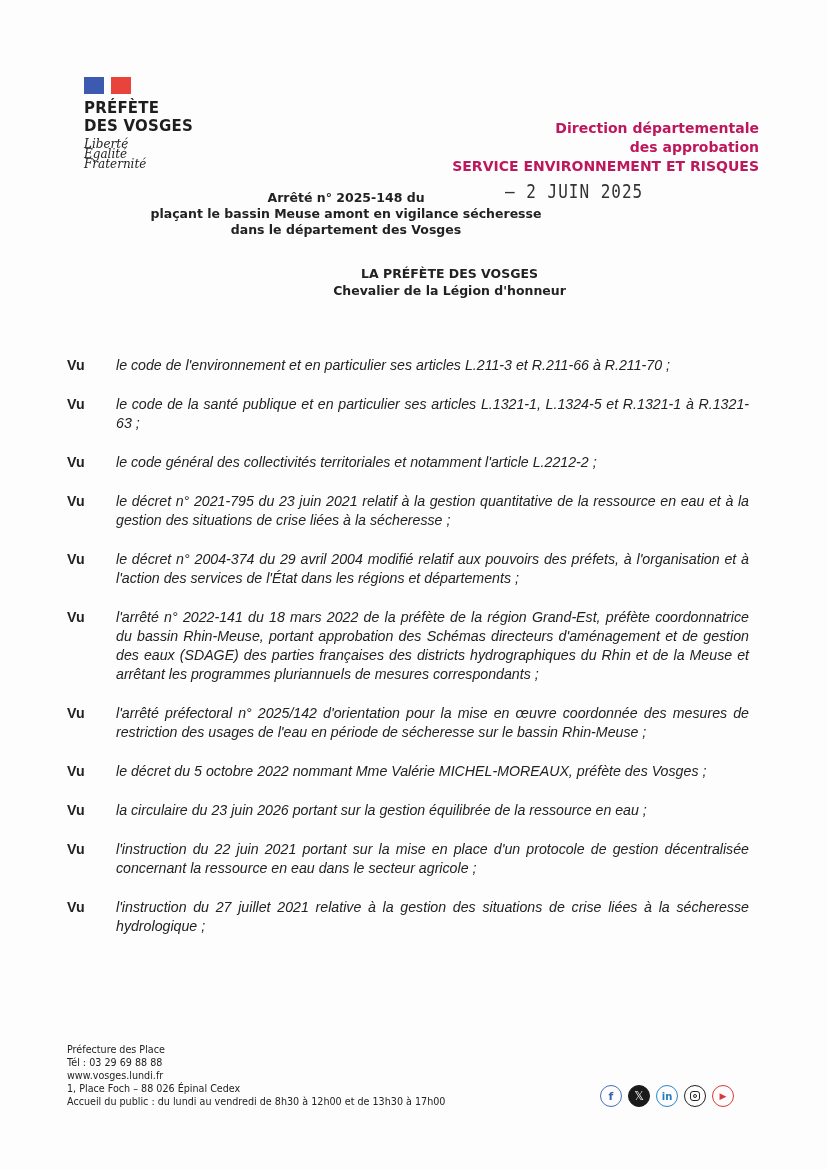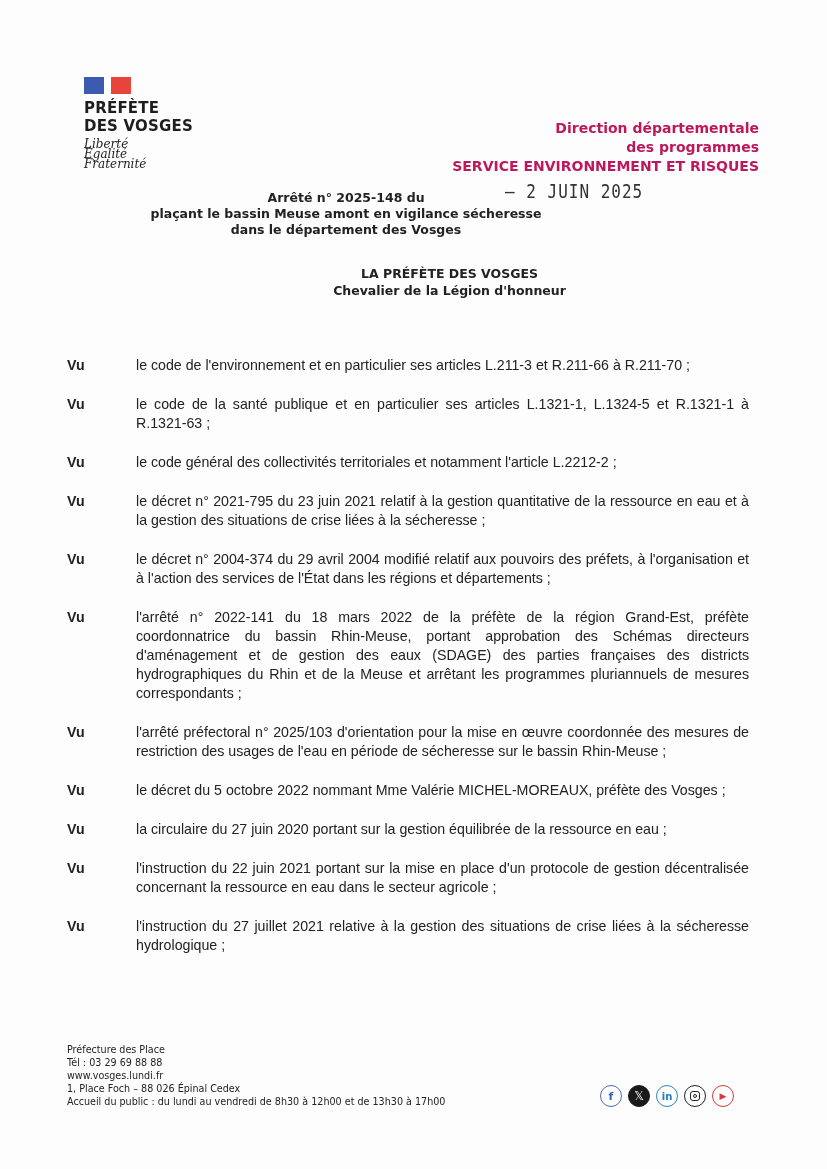--- a/index.html
+++ b/index.html
@@ -18,23 +18,23 @@
     .direction { position: absolute; right: 68px; top: 75px; text-align: right; font-family: "DejaVu Sans", sans-serif; font-weight: bold; color: #be185d; font-size: 14px; line-height: 19px; margin-top: 44px; }
 
     
     .title-block { position: absolute; left: 0; width: 692px; top: 190px; text-align: center; font-family: "DejaVu Sans", sans-serif; font-weight: bold; font-size: 12.5px; line-height: 16px; color: #222; }
     .title-line1 { position: relative; }
     .date-stamp { position: absolute; left: 505px; top: -6px; font-family: "DejaVu Sans Mono", monospace; font-size: 16px; font-weight: normal; color: #333; letter-spacing: 1px; transform: scaleY(1.2); }
     .authority { position: absolute; left: 0; width: 827px; top: 265px; text-align: center; font-family: "DejaVu Sans", sans-serif; font-weight: bold; font-size: 12.5px; line-height: 17px; color: #222; margin-left: 36px; }
 
     
     .vu-list { position: absolute; left: 67px; top: 356px; width: 682px; }
-    .vu-item { display: flex; font-family: "Liberation Sans", sans-serif; font-size: 14.2px; line-height: 19px; color: #222; gap: 20px; }
+    .vu-item { display: flex; font-family: "Liberation Sans", sans-serif; font-size: 14.2px; line-height: 19px; color: #222; }
     .vu-label { width: 49px; flex: none; font-weight: bold; }
-    .vu-text { flex: 1; text-align: justify; }
+    .vu-text { flex: 1; text-align: justify; font-style: italic; }
 
     
     .footer { position: absolute; left: 67px; top: 1043px; font-family: "DejaVu Sans", sans-serif; font-size: 9.6px; line-height: 13px; color: #222; }
     .social { position: absolute; left: 600px; top: 1085px; display: flex; gap: 6px; }
     .soc { width: 22px; height: 22px; border-radius: 50%; border: 1.4px solid; display: flex; align-items: center; justify-content: center; box-sizing: border-box; font-family: "DejaVu Sans", sans-serif; font-weight: bold; font-size: 11px; }
     .soc.fb { border-color: #4a6db6; color: #3b5fb0; }
     .soc.x { background: #1a1a1a; border-color: #1a1a1a; color: #fff; font-weight: normal; font-size: 12px; }
     .soc.li { border-color: #2a86c6; color: #1f7bc0; font-size: 10px; justify-content: center; }
     .soc.ig { border-color: #222; color: #222; }
     .soc.yt { border-color: #d63a3a; color: #d63a3a; font-size: 9px; }
@@ -58,21 +58,21 @@
     </div>
     <div class="motto">
       <div>Liberté</div>
       <div>Égalité</div>
       <div>Fraternité</div>
     </div>
   </div>
 
   <div class="direction">
     <div>Direction départementale</div>
-    <div>des programmes</div>
+    <div>des approbation</div>
     <div>SERVICE ENVIRONNEMENT ET RISQUES</div>
   </div>
 
   <div class="title-block">
     <div class="title-line1">
       <span>Arrêté n° 2025-148 du</span>
       <span class="date-stamp">– 2 JUIN 2025</span>
     </div>
     <div>plaçant le bassin Meuse amont en vigilance sécheresse</div>
     <div>dans le département des Vosges</div>
@@ -103,29 +103,29 @@
     <div class="vu-item" style="margin-bottom:20px">
       <span class="vu-label">Vu</span>
       <span class="vu-text">le décret n° 2004-374 du 29 avril 2004 modifié relatif aux pouvoirs des préfets, à l'organisation et à l'action des services de l'État dans les régions et départements ;</span>
     </div>
     <div class="vu-item" style="margin-bottom:20px">
       <span class="vu-label">Vu</span>
       <span class="vu-text">l'arrêté n° 2022-141 du 18 mars 2022 de la préfète de la région Grand-Est, préfète coordonnatrice du bassin Rhin-Meuse, portant approbation des Schémas directeurs d'aménagement et de gestion des eaux (SDAGE) des parties françaises des districts hydrographiques du Rhin et de la Meuse et arrêtant les programmes pluriannuels de mesures correspondants ;</span>
     </div>
     <div class="vu-item" style="margin-bottom:20px">
       <span class="vu-label">Vu</span>
-      <span class="vu-text">l'arrêté préfectoral n° 2025/103 d'orientation pour la mise en œuvre coordonnée des mesures de restriction des usages de l'eau en période de sécheresse sur le bassin Rhin-Meuse ;</span>
+      <span class="vu-text">l'arrêté préfectoral n° 2025/142 d'orientation pour la mise en œuvre coordonnée des mesures de restriction des usages de l'eau en période de sécheresse sur le bassin Rhin-Meuse ;</span>
     </div>
     <div class="vu-item" style="margin-bottom:20px">
       <span class="vu-label">Vu</span>
       <span class="vu-text">le décret du 5 octobre 2022 nommant Mme Valérie MICHEL-MOREAUX, préfète des Vosges ;</span>
     </div>
     <div class="vu-item" style="margin-bottom:20px">
       <span class="vu-label">Vu</span>
-      <span class="vu-text">la circulaire du 27 juin 2020 portant sur la gestion équilibrée de la ressource en eau ;</span>
+      <span class="vu-text">la circulaire du 23 juin 2026 portant sur la gestion équilibrée de la ressource en eau ;</span>
     </div>
     <div class="vu-item" style="margin-bottom:20px">
       <span class="vu-label">Vu</span>
       <span class="vu-text">l'instruction du 22 juin 2021 portant sur la mise en place d'un protocole de gestion décentralisée concernant la ressource en eau dans le secteur agricole ;</span>
     </div>
     <div class="vu-item">
       <span class="vu-label">Vu</span>
       <span class="vu-text">l'instruction du 27 juillet 2021 relative à la gestion des situations de crise liées à la sécheresse hydrologique ;</span>
     </div>
   </div>

